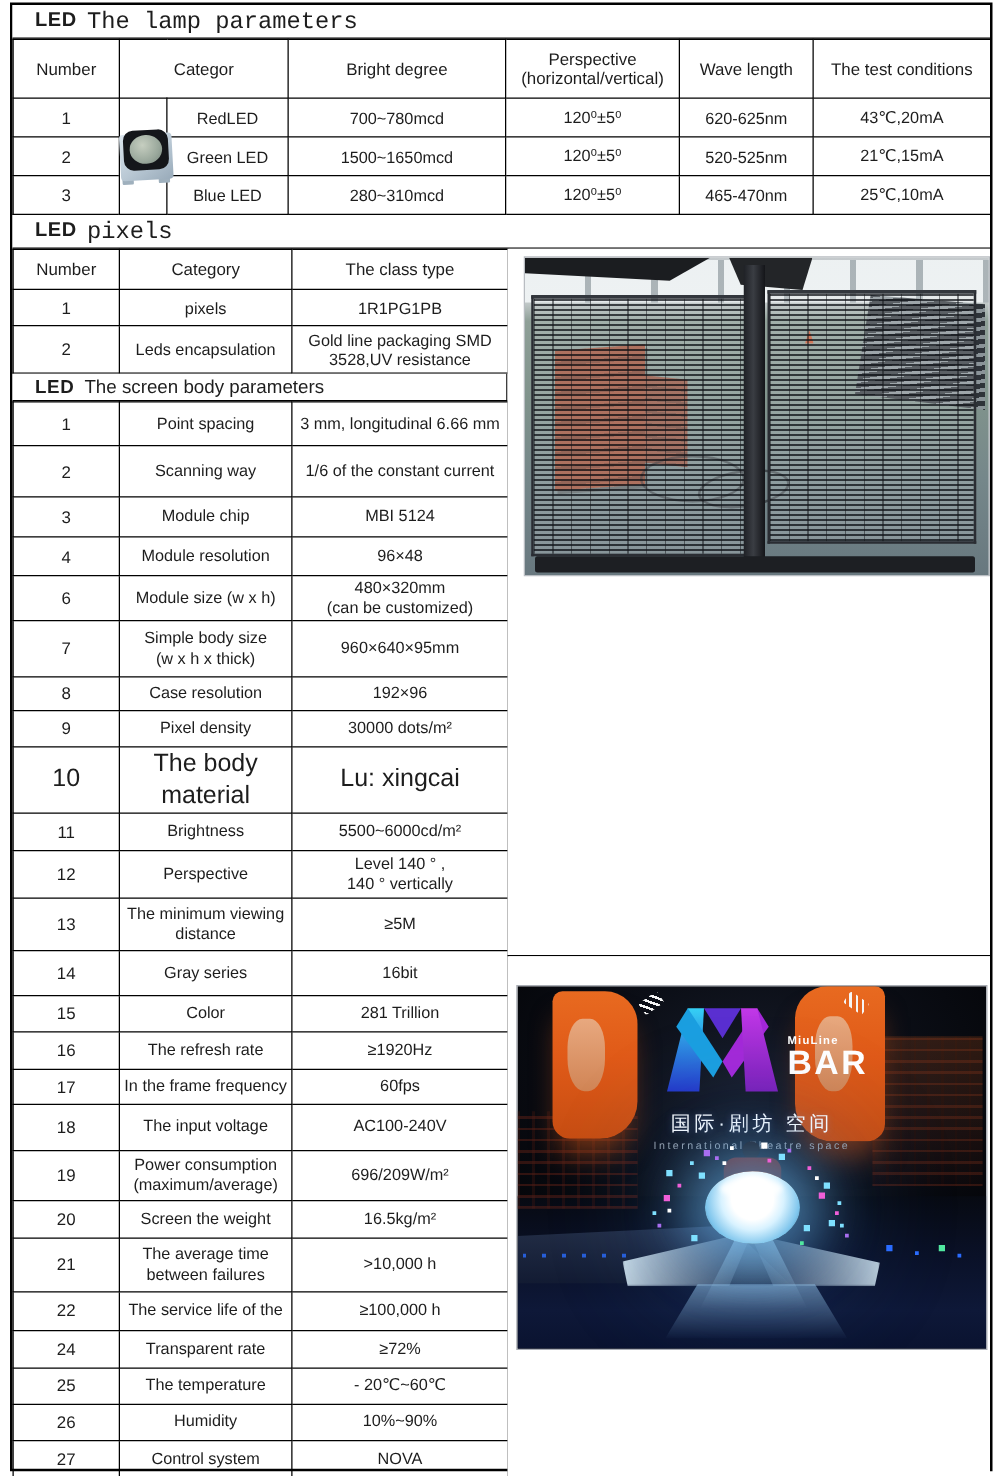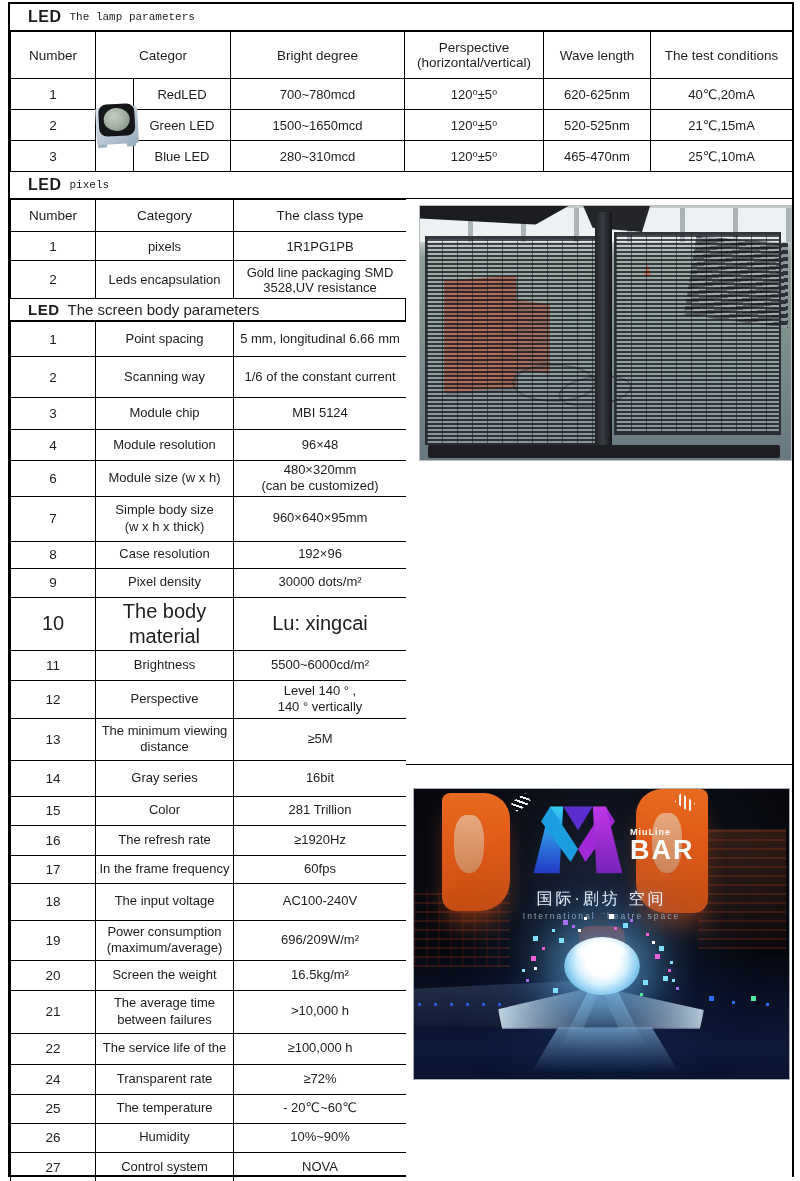--- a/index.html
+++ b/index.html
@@ -11,21 +11,21 @@
   .doc {
     position:absolute; left:8px; top:2px; width:782px; height:1171px;
     border:2px solid #000; background:#fff;
   }
   
   .sec-title {
     height:26px; border-bottom:1px solid #000; display:flex; align-items:center;
     padding-left:18px; gap:8px; background:#fff;
   }
   .sec-title .b { font-weight:bold; font-size:16px; letter-spacing:0.5px; }
-  .sec-title .mono { font-family:"Liberation Mono","DejaVu Sans Mono",monospace; font-size:11px; }
+  .sec-title .mono { font-family:"Liberation Mono","DejaVu Sans Mono",monospace; font-size:19px; }
   .sec-title.small { height:21px; }
   .sec-title.small .b { font-size:15px; }
   .sec-title.small .sans { font-size:15px; }
 
   table { border-collapse:collapse; table-layout:fixed; }
   td { border:1px solid #000; text-align:center; vertical-align:middle; font-size:13px; padding:1px 2px; overflow:hidden; }
 
   .lamp-table { width:782px; }
   .lamp-table td { height:28px; }
   .lamp-table tr.hdr td { height:44px; font-size:13.5px; }
@@ -210,21 +210,21 @@
             <span class="leg-r"></span>
             <span class="pkg"></span>
             <span class="frame"></span>
             <span class="lens"></span>
           </div>
         </td>
         <td>RedLED</td>
         <td>700~780mcd</td>
         <td>120⁰±5⁰</td>
         <td>620-625nm</td>
-        <td>40℃,20mA</td>
+        <td>43℃,20mA</td>
       </tr>
       <tr>
         <td class="c-num">2</td>
         <td>Green LED</td>
         <td>1500~1650mcd</td>
         <td>120⁰±5⁰</td>
         <td>520-525nm</td>
         <td>21℃,15mA</td>
       </tr>
       <tr>
@@ -286,21 +286,21 @@
               <col style="width:173px">
             </colgroup>
           <tbody>
               <tr style="height:35px">
                 <td class="c-num">1</td>
                 <td>
                   <div>Point spacing</div>
                   <div></div>
                 </td>
                 <td>
-                  <div>5 mm, longitudinal 6.66 mm</div>
+                  <div>3 mm, longitudinal 6.66 mm</div>
                   <div></div>
                 </td>
               </tr>
           <tr style="height:41px">
                 <td class="c-num">2</td>
                 <td>
                   <div>Scanning way</div>
                   <div></div>
                 </td>
                 <td>

